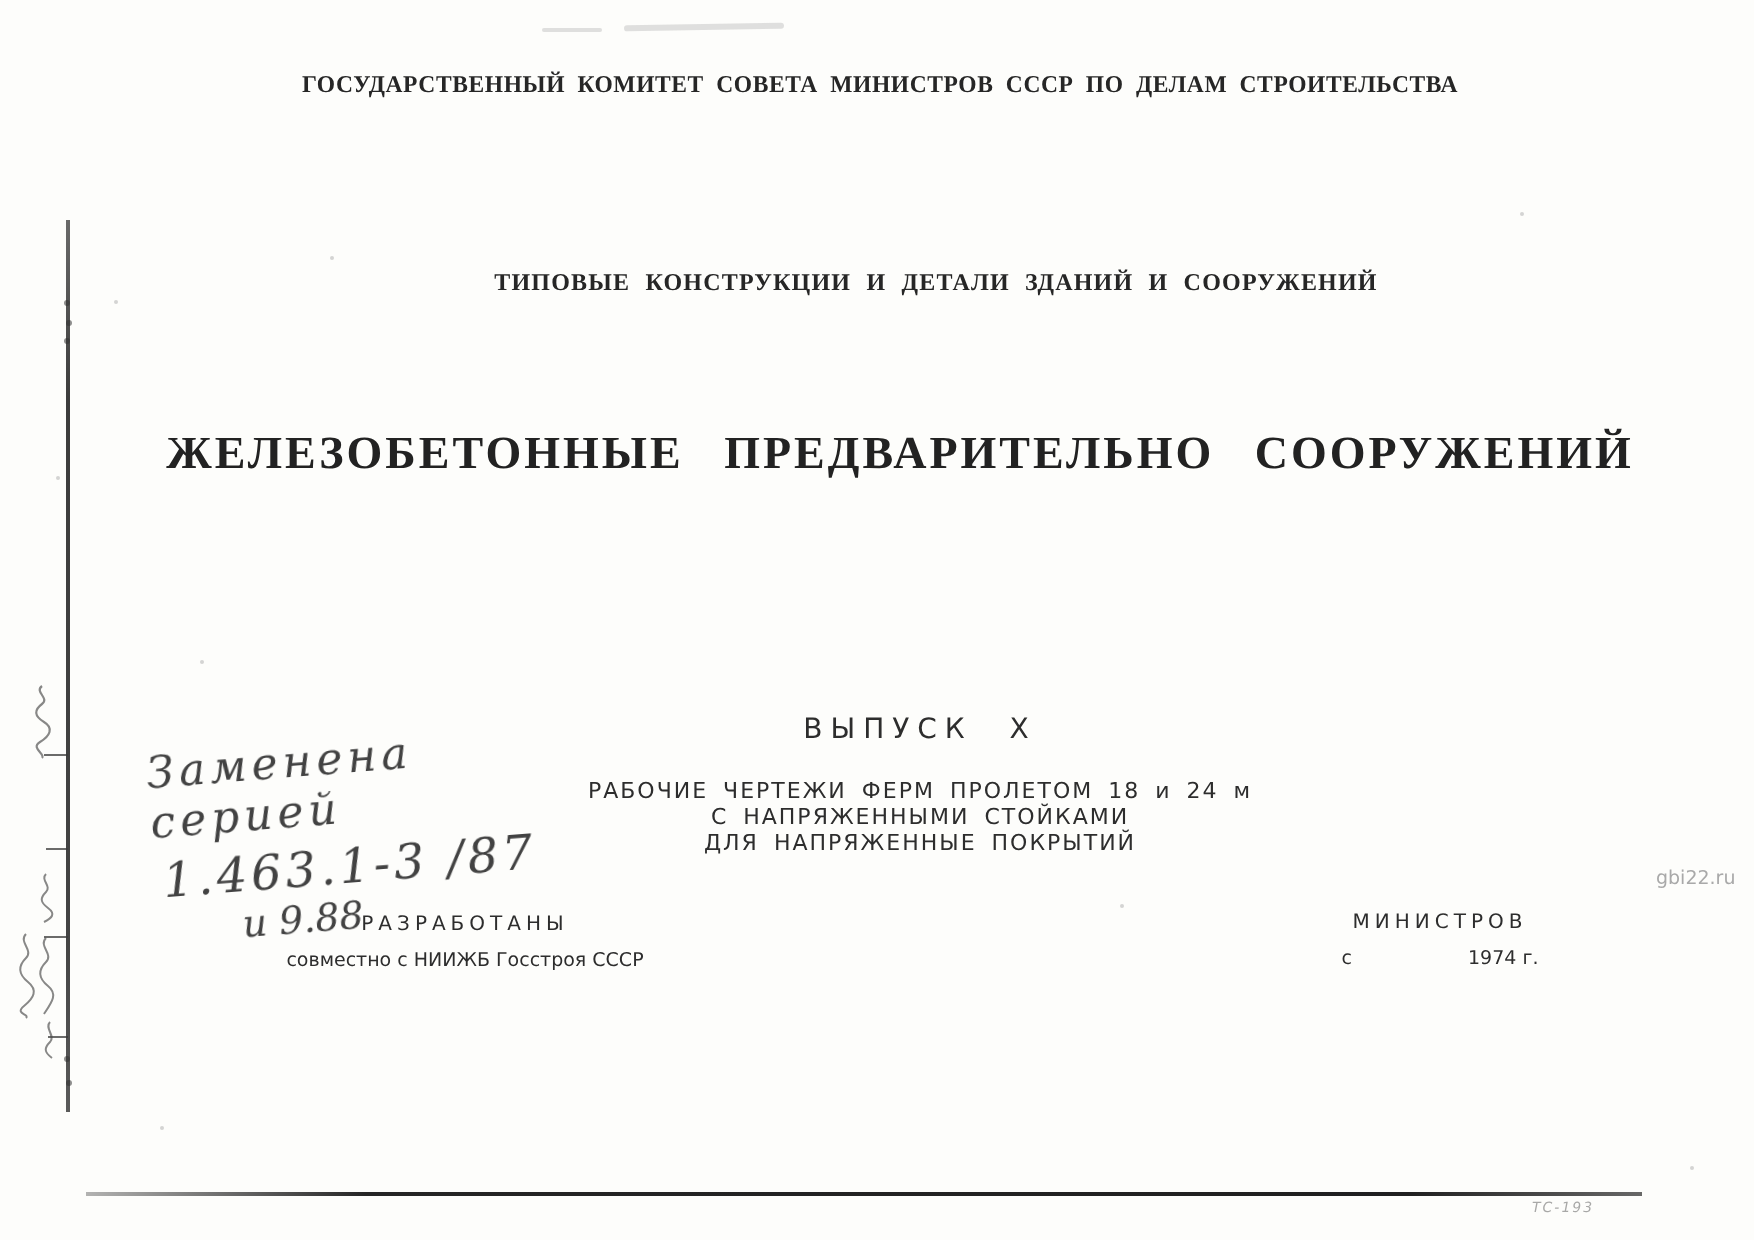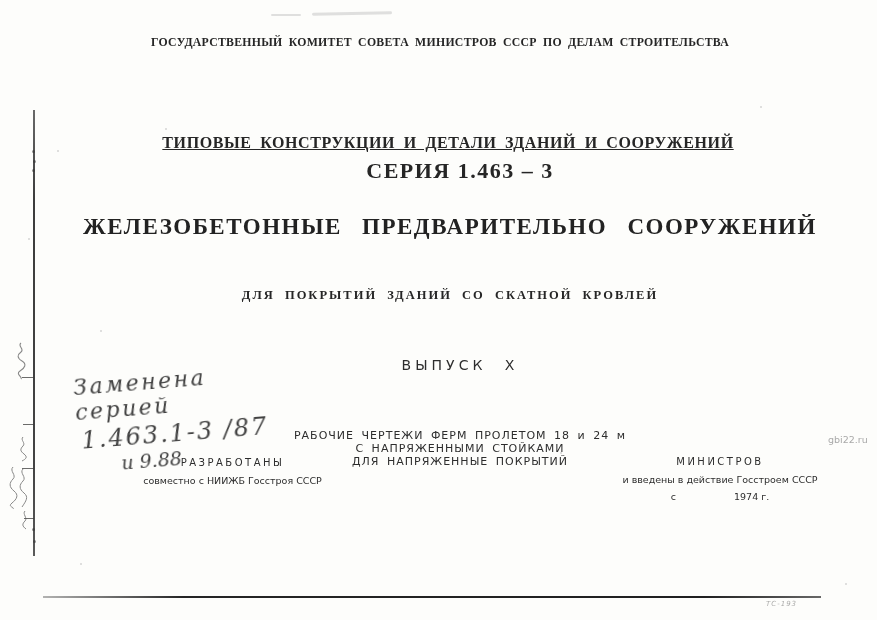--- a/index.html
+++ b/index.html
@@ -19,22 +19,22 @@
     font-family:"Liberation Serif", serif;
     font-weight:bold;
     color:#262626;
   }
   .authority{
     top:35px;left:50px;width:780px;
     font-size:12px;letter-spacing:0.3px;word-spacing:3px;
     transform:scaleX(0.98);
   }
   .series-caption{
-    top:134px;left:48px;width:800px;
-    font-size:16px;letter-spacing:0.6px;word-spacing:4px;text-decoration:underline;
+    top:134px;left:68px;width:800px;
+    font-size:12px;letter-spacing:0.6px;word-spacing:4px;
   }
   .series-number{
     top:158px;left:60px;width:800px;
     font-size:22px;letter-spacing:1.5px;
   }
   .main-title{
     top:211px;left:30px;width:840px;
     font-size:23px;line-height:31px;
     letter-spacing:1.5px;word-spacing:13px;
     color:#222;
@@ -47,21 +47,21 @@
     font-family:"DejaVu Sans", sans-serif;
     font-weight:normal;color:#2d2d2d;
   }
   .issue-label{
     top:357px;left:60px;width:800px;
     font-size:14px;letter-spacing:4px;word-spacing:10px;
   }
   .issue-desc{
     top:389px;left:60px;width:800px;
     font-size:11px;line-height:13px;
-    letter-spacing:1px;word-spacing:3px;margin-top:40px;
+    letter-spacing:1px;word-spacing:3px;
   }
   .developed{
     top:457px;left:125px;width:215px;
     font-size:9.5px;line-height:11px;
   }
   .developed .head{font-size:10px;letter-spacing:2.5px;margin-bottom:7px;}
   .approved{
     top:456px;left:600px;width:240px;
     font-size:9.5px;line-height:11px;
   }
@@ -116,27 +116,25 @@
 <body>
 
 <div class="page">
 
   <div class="abs smudge" style="top:14px;left:271px;width:30px;height:2px;"></div>
   <div class="abs smudge" style="top:12px;left:312px;width:80px;height:3px;transform:rotate(-1deg);"></div>
 
   <div class="abs center serif-caps authority">ГОСУДАРСТВЕННЫЙ КОМИТЕТ СОВЕТА МИНИСТРОВ СССР ПО ДЕЛАМ СТРОИТЕЛЬСТВА</div>
 
   <div class="abs center serif-caps series-caption">ТИПОВЫЕ КОНСТРУКЦИИ И ДЕТАЛИ ЗДАНИЙ И СООРУЖЕНИЙ</div>
-  <div class="abs center serif-caps series-number">СЕРИЯ 1.463 – 3</div>
 
   <div class="abs center serif-caps main-title">
     <div>ЖЕЛЕЗОБЕТОННЫЕ ПРЕДВАРИТЕЛЬНО СООРУЖЕНИЙ</div>
   </div>
 
-  <div class="abs center serif-caps subtitle">ДЛЯ ПОКРЫТИЙ ЗДАНИЙ СО СКАТНОЙ КРОВЛЕЙ</div>
 
   <div class="abs center tech issue-label">ВЫПУСК X</div>
   <div class="abs center tech issue-desc">
     <div>РАБОЧИЕ ЧЕРТЕЖИ ФЕРМ ПРОЛЕТОМ 18 и 24 м</div>
     <div>С НАПРЯЖЕННЫМИ СТОЙКАМИ</div>
     <div>ДЛЯ НАПРЯЖЕННЫЕ ПОКРЫТИЙ</div>
   </div>
 
   <div class="abs hand-note">
     <div class="h1">Заменена серией</div>
@@ -144,21 +142,20 @@
     <div class="h3">и 9.88</div>
   </div>
 
   <div class="abs center tech developed">
     <div class="head">РАЗРАБОТАНЫ</div>
     <div>совместно с НИИЖБ Госстроя СССР</div>
   </div>
 
   <div class="abs center tech approved">
     <div class="head">МИНИСТРОВ</div>
-    <div>и введены в действие Госстроем СССР</div>
     <div class="row3">
       <span>с</span>
       <span>1974 г.</span>
     </div>
   </div>
 
   <div class="abs watermark">gbi22.ru</div>
 
   <div class="abs vline"></div>
   <div class="abs hline"></div>

